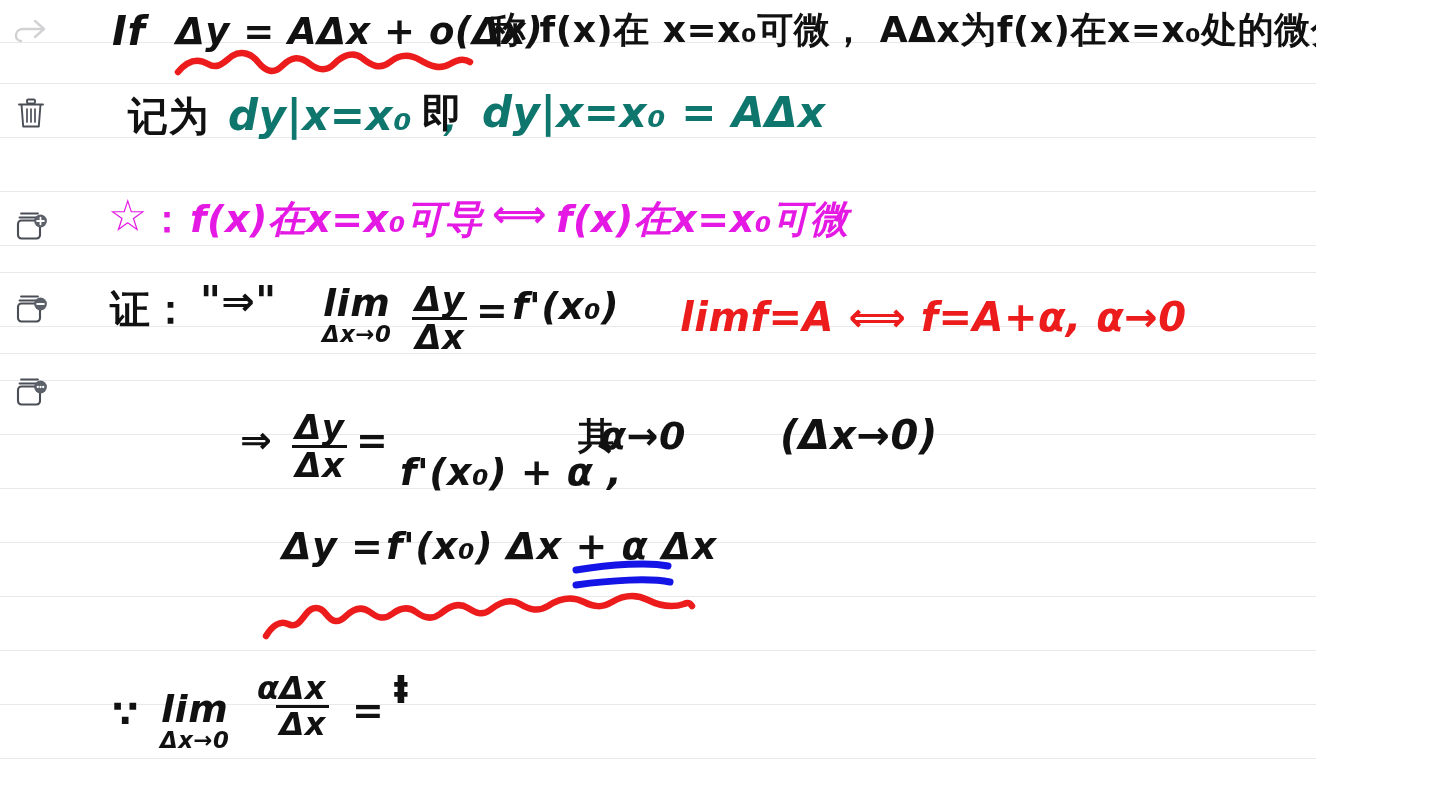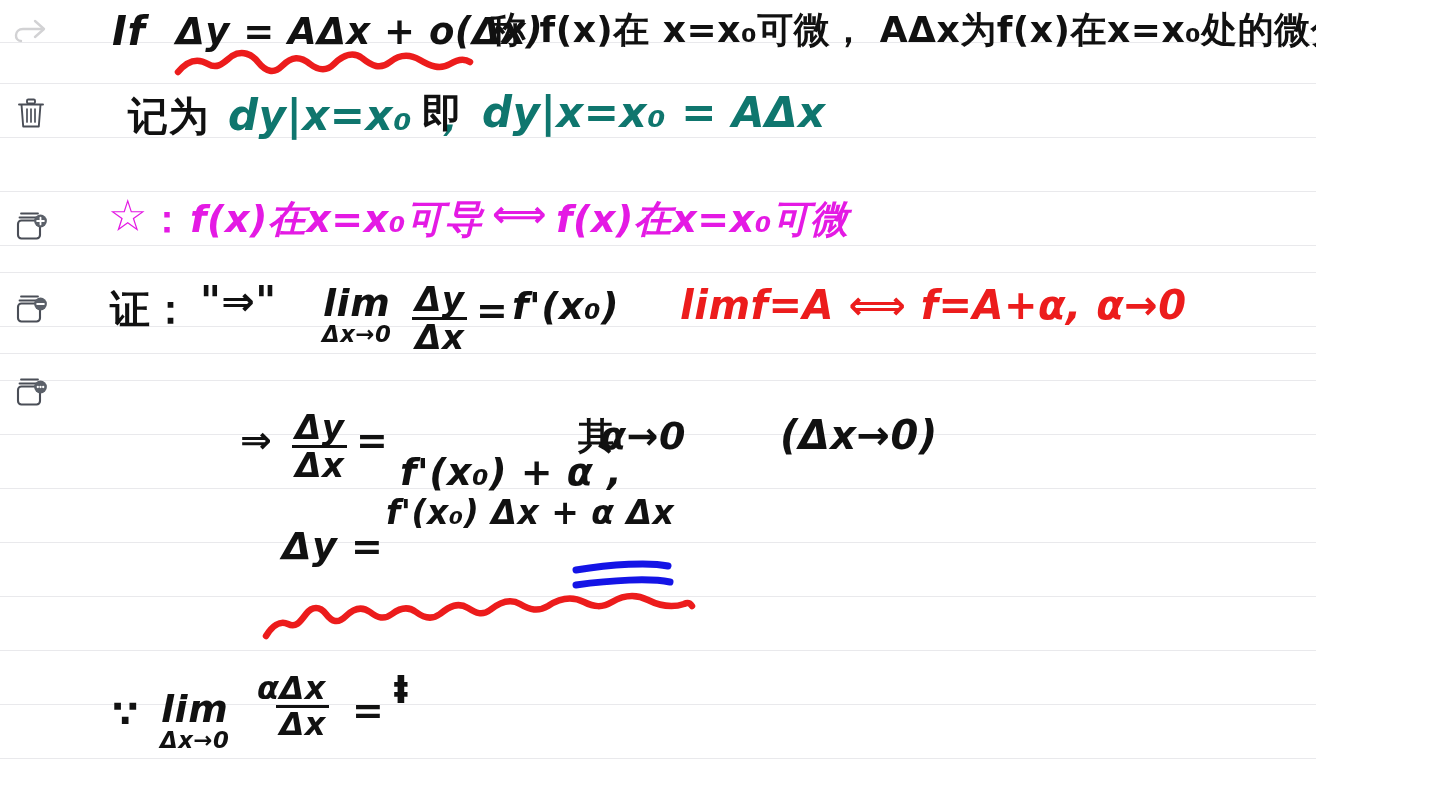--- a/index.html
+++ b/index.html
@@ -64,21 +64,21 @@
     white-space: nowrap;
     font-family: "DejaVu Sans", sans-serif;
     font-weight: 700;
     font-style: italic;
     letter-spacing: 0.5px;
     transform-origin: left center;
   }
   .c-black  { color: #111111; }
   .c-blue   { color: #0f766e; }
   .c-magenta{ color: #e41ae4; }
-  .c-red    { color: #ec1c1c; }
+  .c-red    { color: #ec1c1c; margin-top: 12px; }
   .frac {
     display: inline-flex;
     flex-direction: column;
     align-items: flex-end;
     vertical-align: -0.42em;
     line-height: 1.02;
   }
   .frac .num { padding: 0 3px; }
   .frac .den { padding: 0 3px; border-top: 3px solid currentColor; }
   .lim {
@@ -235,21 +235,21 @@
       <span class="num">Δy</span>
       <span class="den">Δx</span>
     </div>
     <div class="ink-text c-black" style="left:356px; top:418px; font-size:38px; font-style:normal;">=</div>
     <div class="ink-text c-black" style="left:400px; top:414px; font-size:38px;margin-top:36px;">f'(x₀) + α ,</div>
     <div class="ink-text c-black" style="left:578px; top:412px; font-size:36px; font-style:normal;">其</div>
     <div class="ink-text c-black" style="left:600px; top:414px; font-size:38px;">α→0</div>
     <div class="ink-text c-black" style="left:780px; top:412px; font-size:40px;">(Δx→0)</div>
 
     <div class="ink-text c-black" style="left:282px; top:524px; font-size:38px;">Δy =</div>
-    <div class="ink-text c-black" style="left:386px; top:493px; font-size:33px;">f'(x₀) Δx + α Δx</div>
+    <div class="ink-text c-black" style="left:386px; top:524px; font-size:38px;">f'(x₀) Δx + α Δx</div>
 
     <div class="ink-text c-black" style="left:112px; top:692px; font-size:38px; font-style:normal;">∵</div>
     <div class="lim ink-text c-black" style="left:160px; top:690px; font-size:38px;">
       <span class="lnum">lim</span>
       <span class="lsub">Δx→0</span>
     </div>
     <div class="frac ink-text c-black" style="left:254px; top:672px; font-size:32px;">
       <span class="num">αΔx</span>
       <span class="den">Δx</span>
     </div>

